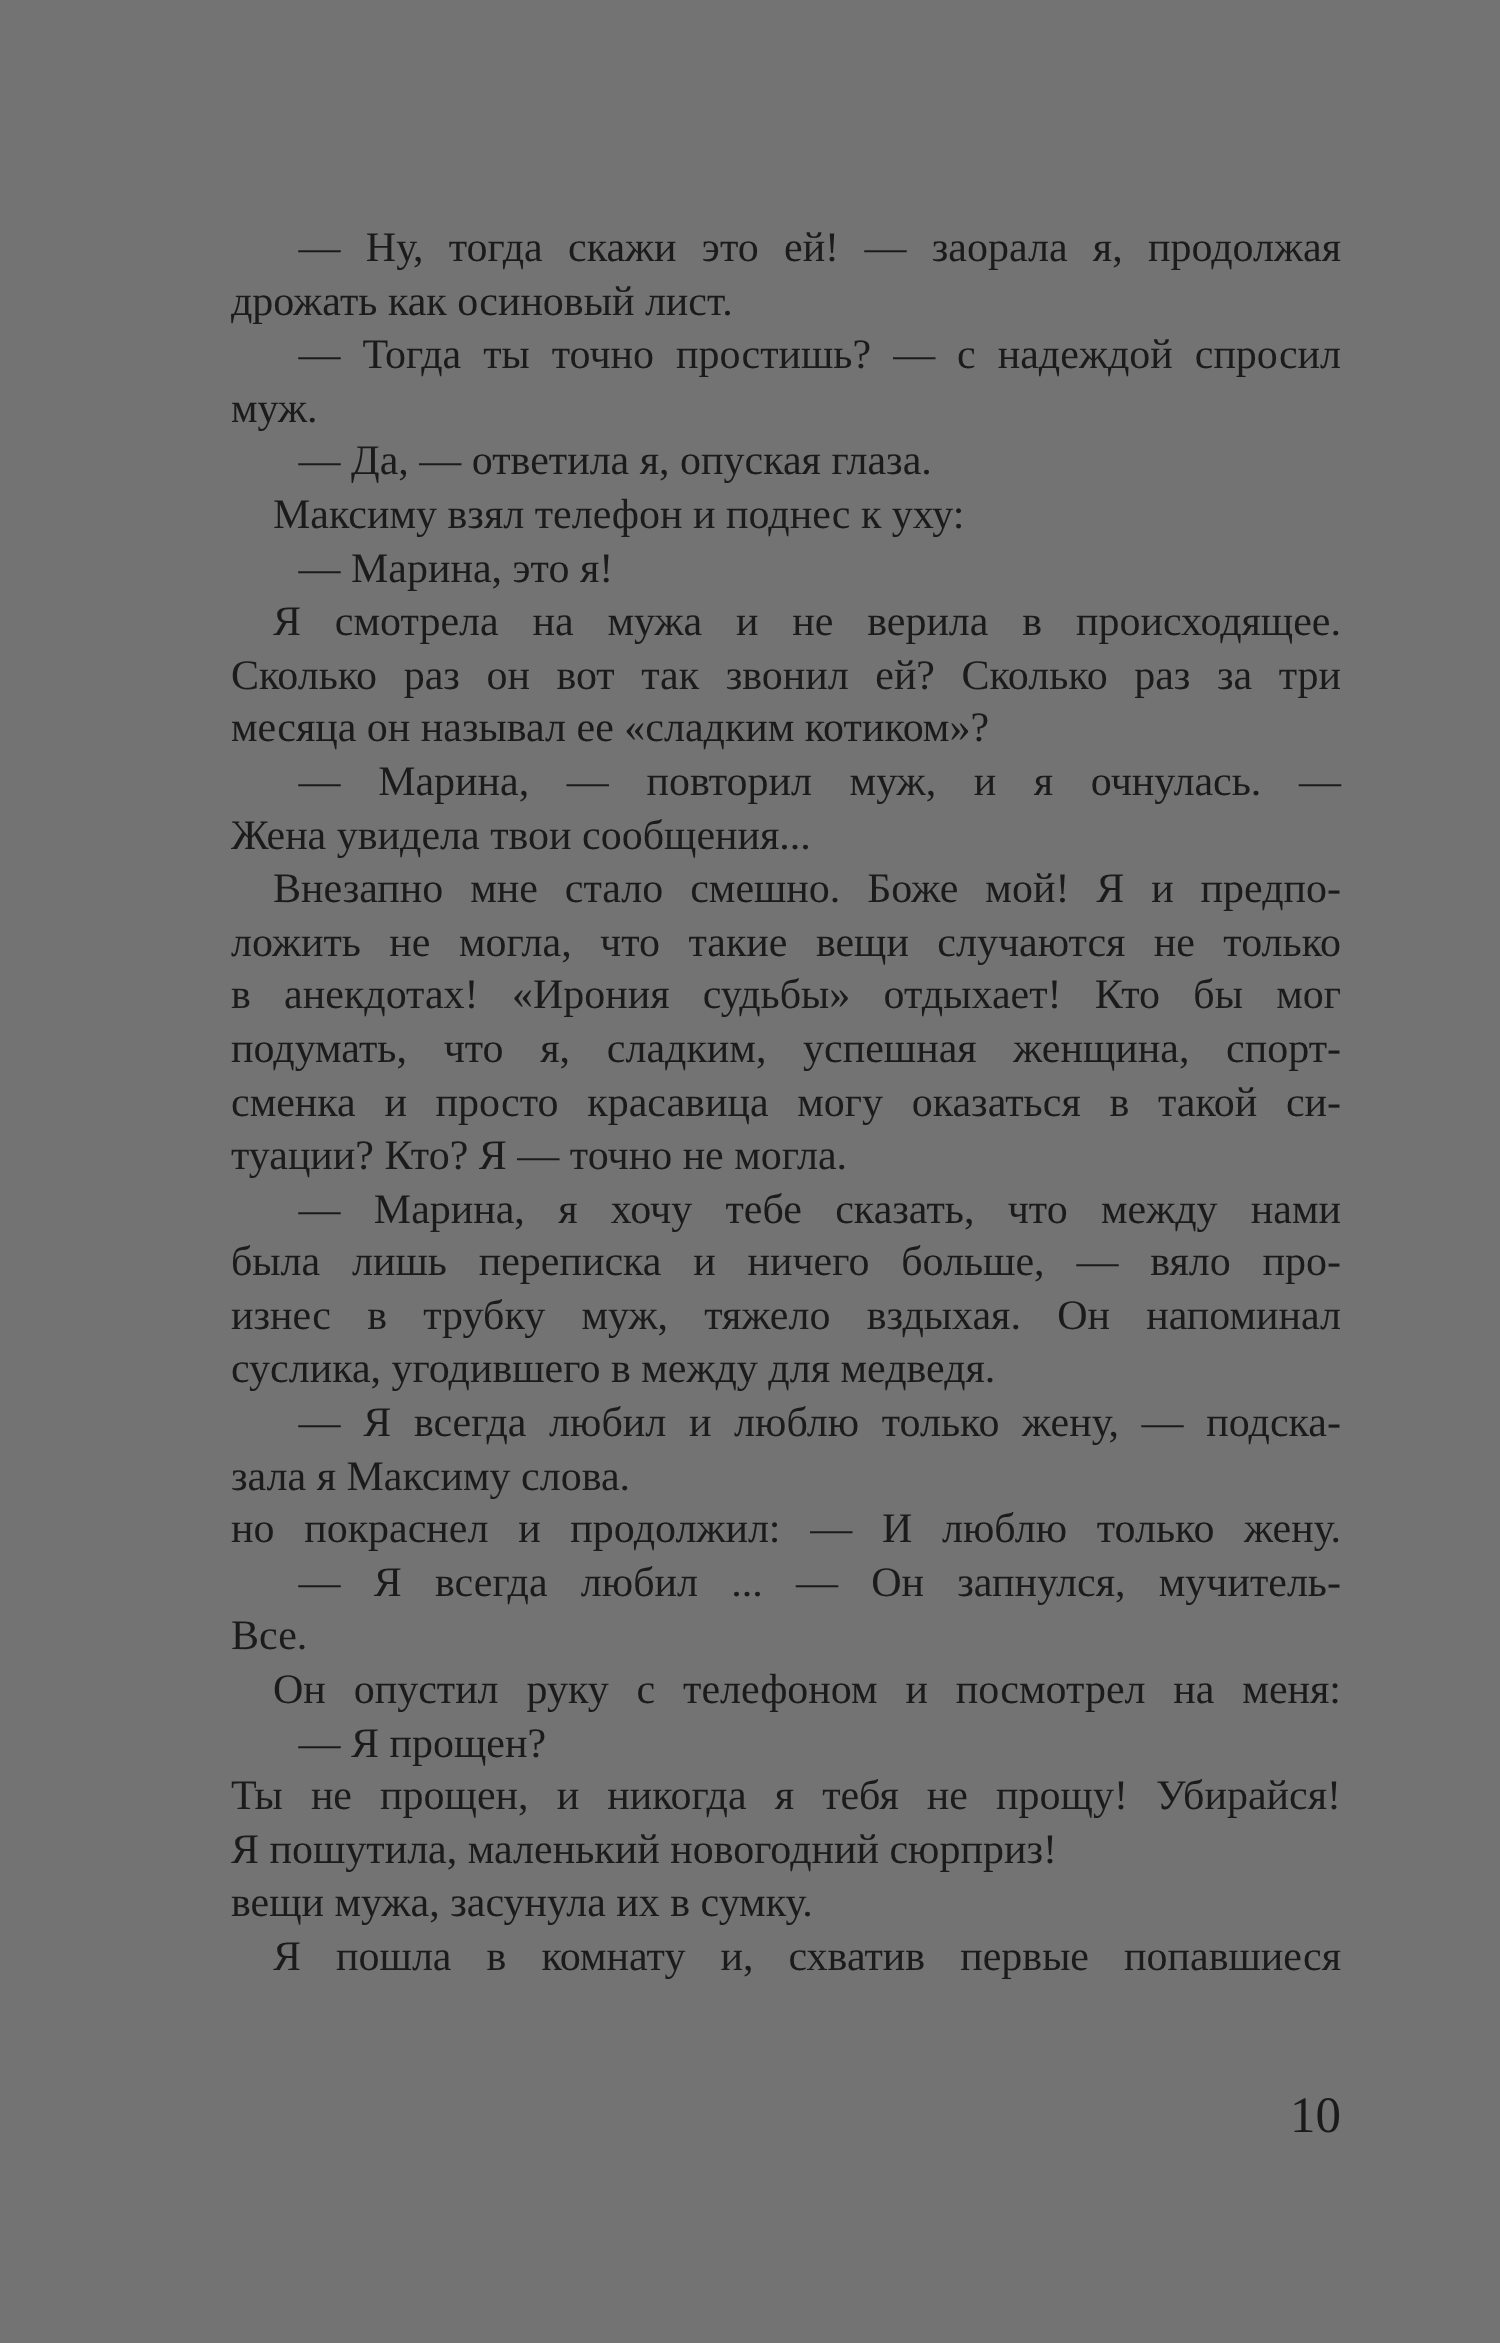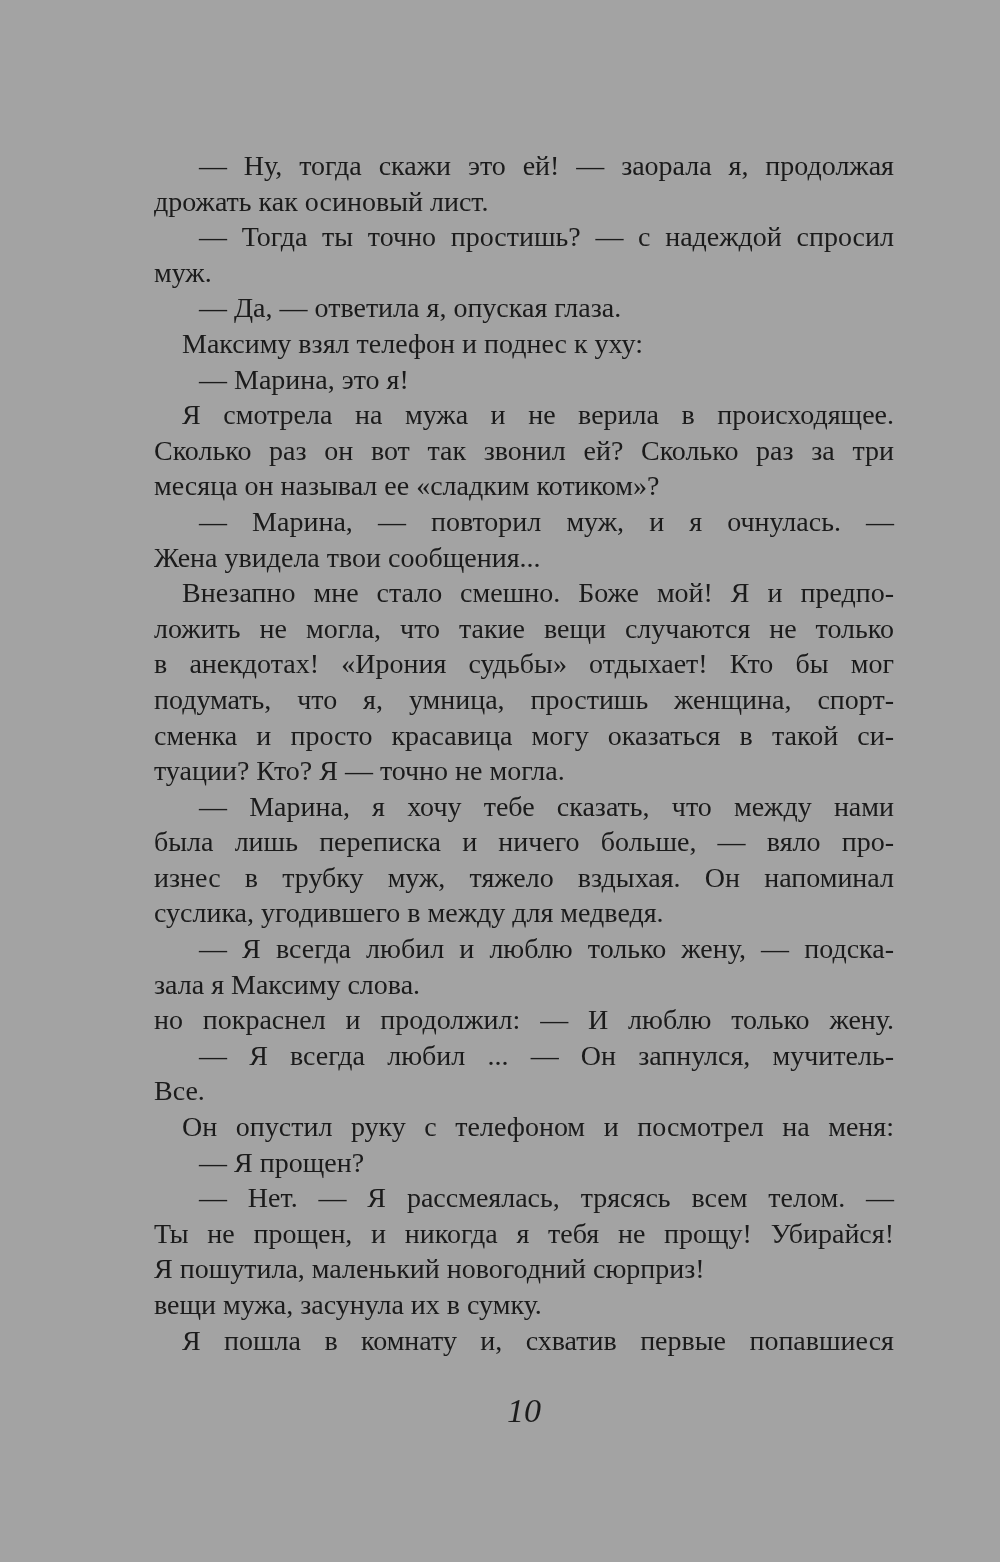--- a/index.html
+++ b/index.html
@@ -4,21 +4,21 @@
 <style>
   html, body {
     margin: 0;
     padding: 0;
     background: #ffffff;
   }
   .page {
     position: relative;
     width: 1000px;
     height: 1562px;
-    background: #a3a3a3;
+    background: #737373;
     overflow: hidden;
     font-family: "Liberation Serif", serif;
     color: #1b1b1b;
   }
   .text-block {
     position: absolute;
     left: 154px;
     top: 148px;
     width: 740px;
   }
@@ -34,23 +34,22 @@
     text-align: justify;
     text-align-last: justify;
   }
   .line.ind-para { text-indent: 28px; }
   .line.ind-dash { text-indent: 45px; }
   .page-number {
     position: absolute;
     left: 154px;
     top: 1392px;
     width: 740px;
-    text-align: center;
+    text-align: right;
     font-size: 34px;
-    font-style: italic;
     color: #1b1b1b;
   }
 </style>
 </head>
 <body>
 
 <div class="page">
   <div class="text-block">
       <div class="line j ind-dash">— Ну, тогда скажи это ей! — заорала я, продолжая</div>
       <div class="line">дрожать как осиновый лист.</div>
@@ -60,34 +59,33 @@
       <div class="line ind-para">Максиму взял телефон и поднес к уху:</div>
       <div class="line ind-dash">— Марина, это я!</div>
       <div class="line j ind-para">Я смотрела на мужа и не верила в происходящее.</div>
       <div class="line j">Сколько раз он вот так звонил ей? Сколько раз за три</div>
       <div class="line">месяца он называл ее «сладким котиком»?</div>
       <div class="line j ind-dash">— Марина, — повторил муж, и я очнулась. —</div>
       <div class="line">Жена увидела твои сообщения...</div>
       <div class="line j ind-para">Внезапно мне стало смешно. Боже мой! Я и предпо-</div>
       <div class="line j">ложить не могла, что такие вещи случаются не только</div>
       <div class="line j">в анекдотах! «Ирония судьбы» отдыхает! Кто бы мог</div>
-      <div class="line j">подумать, что я, умница, простишь женщина, спорт-</div>
+      <div class="line j">подумать, что я, сладким, успешная женщина, спорт-</div>
       <div class="line j">сменка и просто красавица могу оказаться в такой си-</div>
       <div class="line">туации? Кто? Я — точно не могла.</div>
       <div class="line j ind-dash">— Марина, я хочу тебе сказать, что между нами</div>
       <div class="line j">была лишь переписка и ничего больше, — вяло про-</div>
       <div class="line j">изнес в трубку муж, тяжело вздыхая. Он напоминал</div>
       <div class="line">суслика, угодившего в между для медведя.</div>
       <div class="line j ind-dash">— Я всегда любил и люблю только жену, — подска-</div>
       <div class="line">зала я Максиму слова.</div>
       <div class="line j">но покраснел и продолжил: — И люблю только жену.</div>
       <div class="line j ind-dash">— Я всегда любил ... — Он запнулся, мучитель-</div>
       <div class="line">Все.</div>
       <div class="line j ind-para">Он опустил руку с телефоном и посмотрел на меня:</div>
       <div class="line ind-dash">— Я прощен?</div>
-      <div class="line j ind-dash">— Нет. — Я рассмеялась, трясясь всем телом. —</div>
       <div class="line j">Ты не прощен, и никогда я тебя не прощу! Убирайся!</div>
       <div class="line">Я пошутила, маленький новогодний сюрприз!</div>
       <div class="line">вещи мужа, засунула их в сумку.</div>
       <div class="line j ind-para">Я пошла в комнату и, схватив первые попавшиеся</div>
     </div>
   <div class="page-number">10</div>
 </div>
 
 </body></html>

